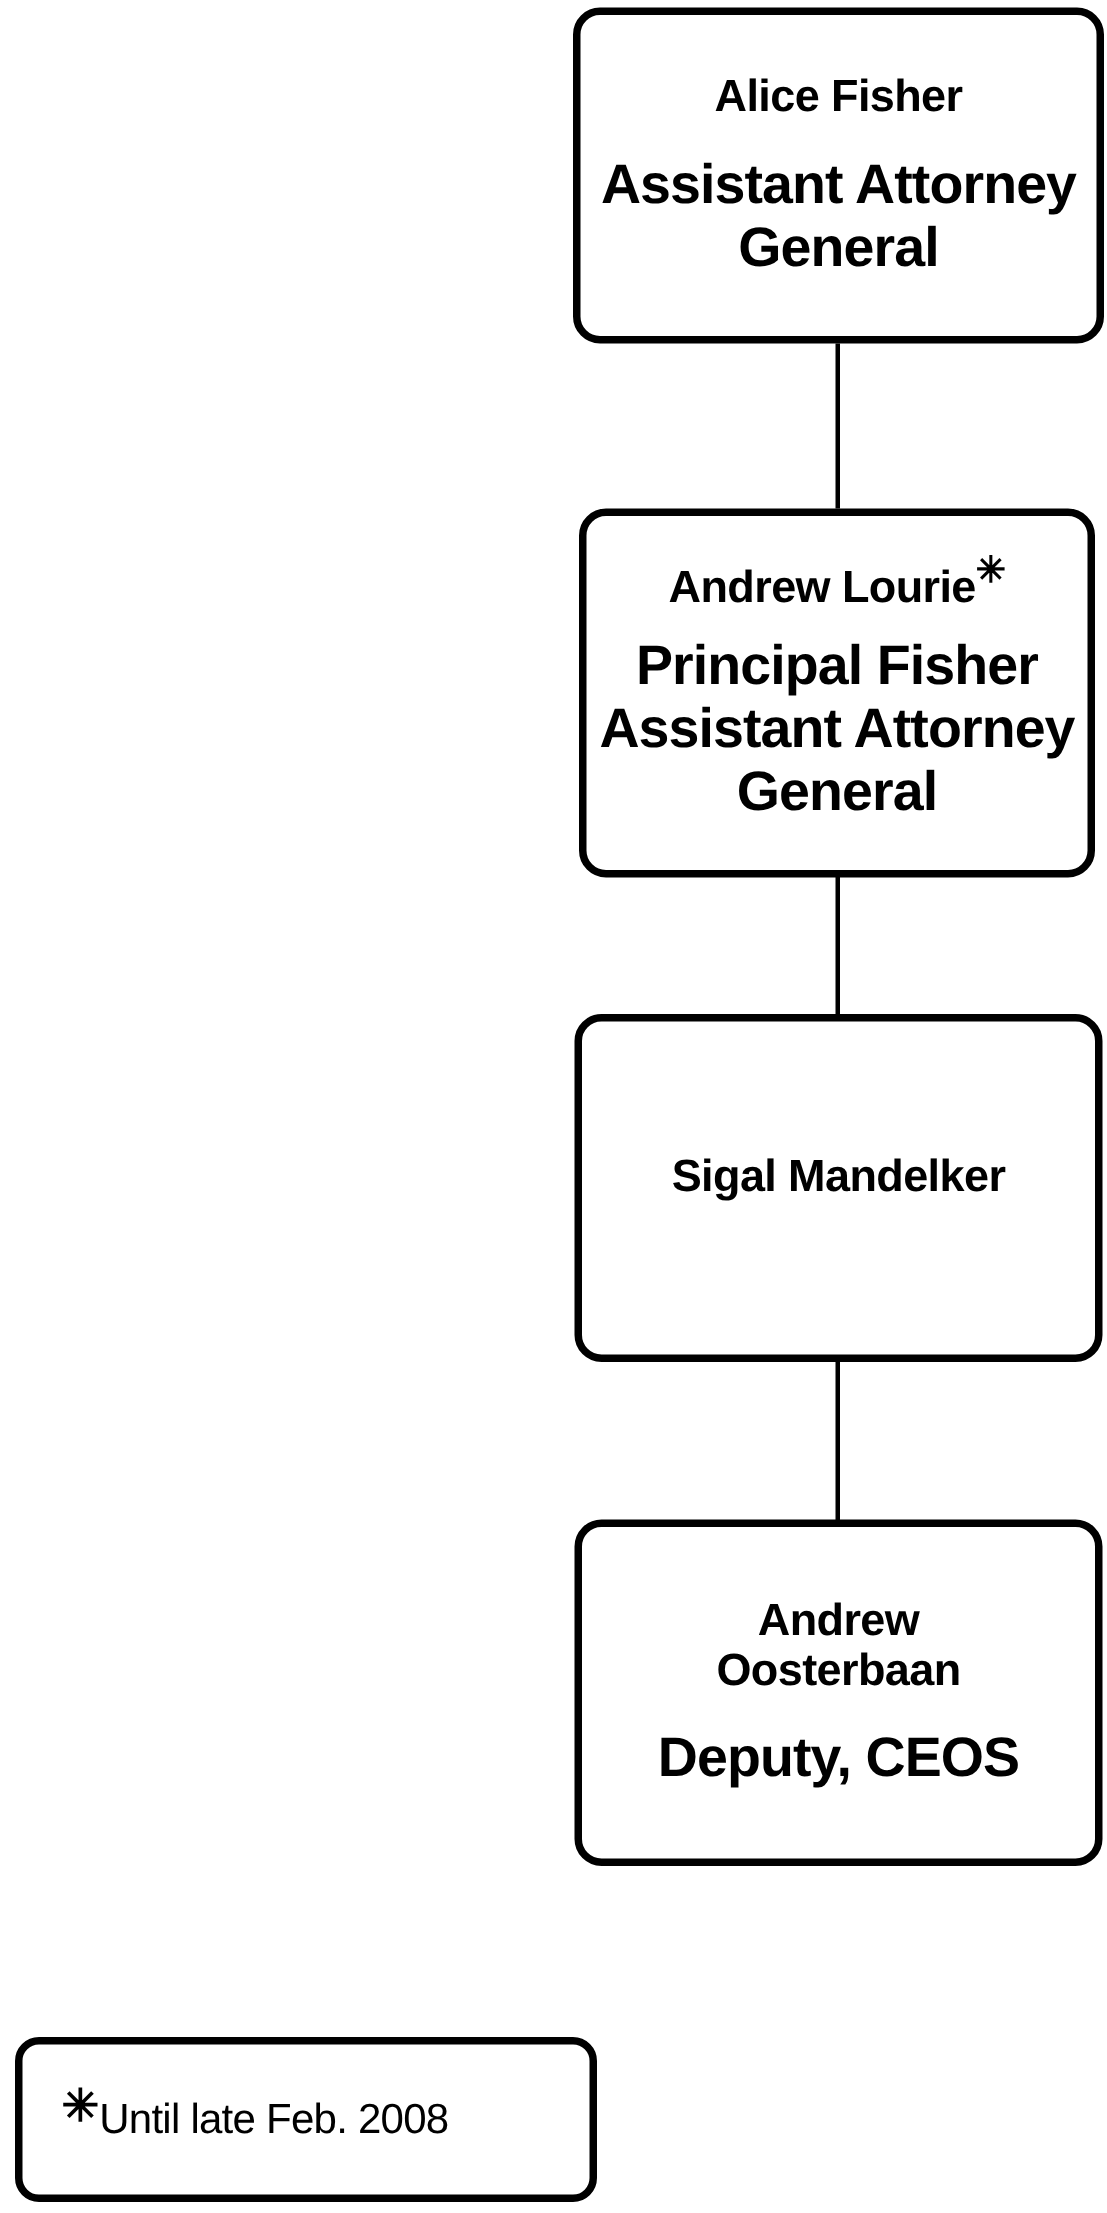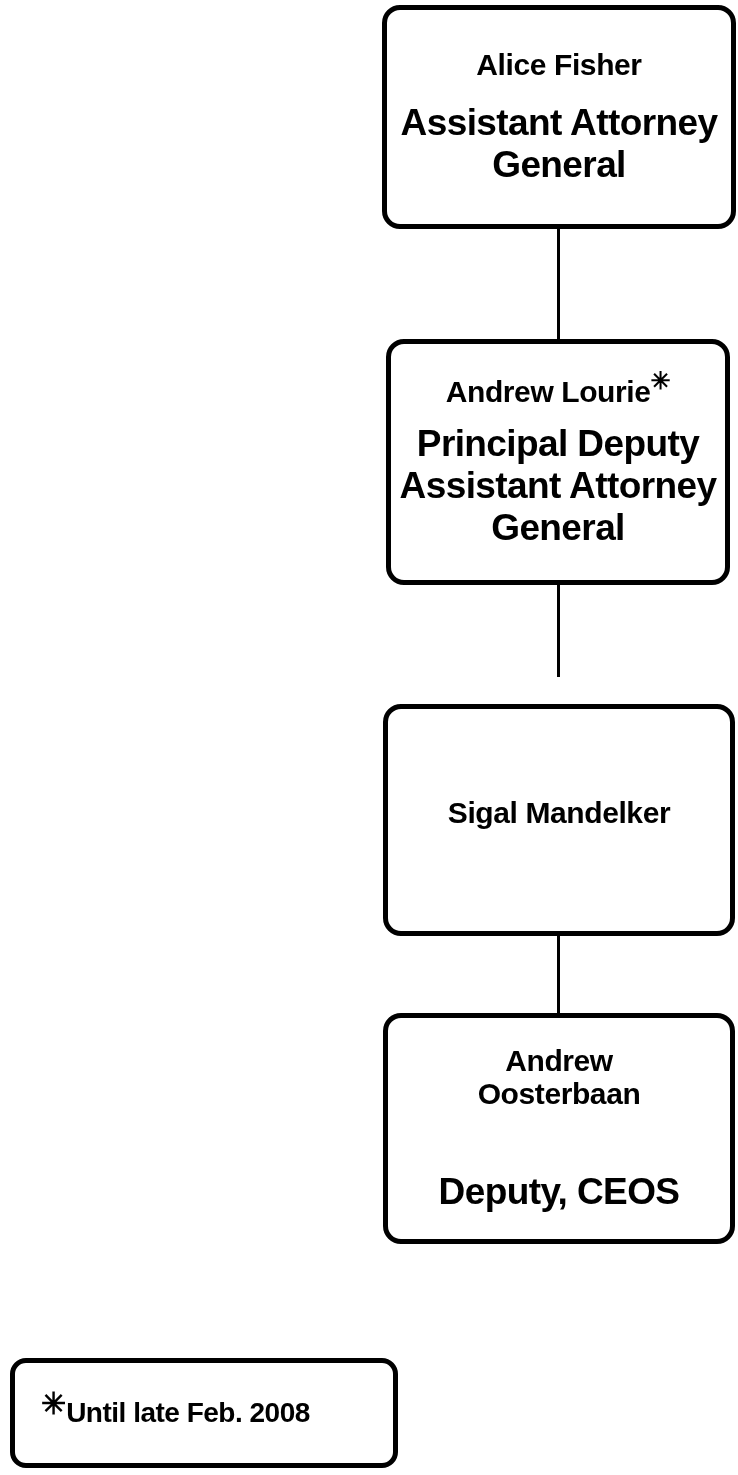--- a/index.html
+++ b/index.html
@@ -90,54 +90,54 @@
   }
   .legend-aster {
     font-size: 30px;
     font-weight: bold;
     line-height: 1;
     position: relative;
     top: -8px;
   }
   .legend-text {
     font-size: 28px;
-    font-weight: bold;
+    font-weight: normal;
     letter-spacing: -0.5px;
     white-space: nowrap;
   }
 </style>
 </head>
 <body>
 
 <div class="node" style="left:382px; top:5px; width:354px; height:224px;">
   <div class="node-name">Alice Fisher</div>
   <div class="gap-md"></div>
   <div class="node-title">Assistant Attorney General</div>
 </div>
 
 <div class="connector" style="left:557px; top:229px; height:110px;"></div>
 
 <div class="node" style="left:386px; top:339px; width:344px; height:246px;">
   <div class="node-name">
     <span>Andrew Lourie</span><span class="aster">✳</span>
   </div>
   <div class="gap-sm"></div>
-  <div class="node-title">Principal Deputy Assistant Attorney General</div>
+  <div class="node-title">Principal Fisher Assistant Attorney General</div>
 </div>
 
 <div class="connector" style="left:557px; top:569px; height:108px;"></div>
 
-<div class="node" style="left:383px; top:676px; width:352px; height:232px;margin-top:28px;">
+<div class="node" style="left:383px; top:676px; width:352px; height:232px;">
   <div class="node-name">Sigal Mandelker</div>
   <div class="gap-sm"></div>
 </div>
 
 <div class="connector" style="left:557px; top:908px; height:106px;"></div>
 
-<div class="node" style="left:383px; top:1013px; width:352px; height:231px;gap:20px;">
+<div class="node" style="left:383px; top:1013px; width:352px; height:231px;">
   <div class="node-name wrap" style="max-width:230px;">Andrew Oosterbaan</div>
   <div class="gap-md"></div>
   <div class="node-title">Deputy, CEOS</div>
 </div>
 
 <div class="legend" style="left:10px; top:1358px; width:388px; height:110px;">
   <div class="legend-inner">
     <span class="legend-aster">✳</span>
     <span class="legend-text">Until late Feb. 2008</span>
   </div>

